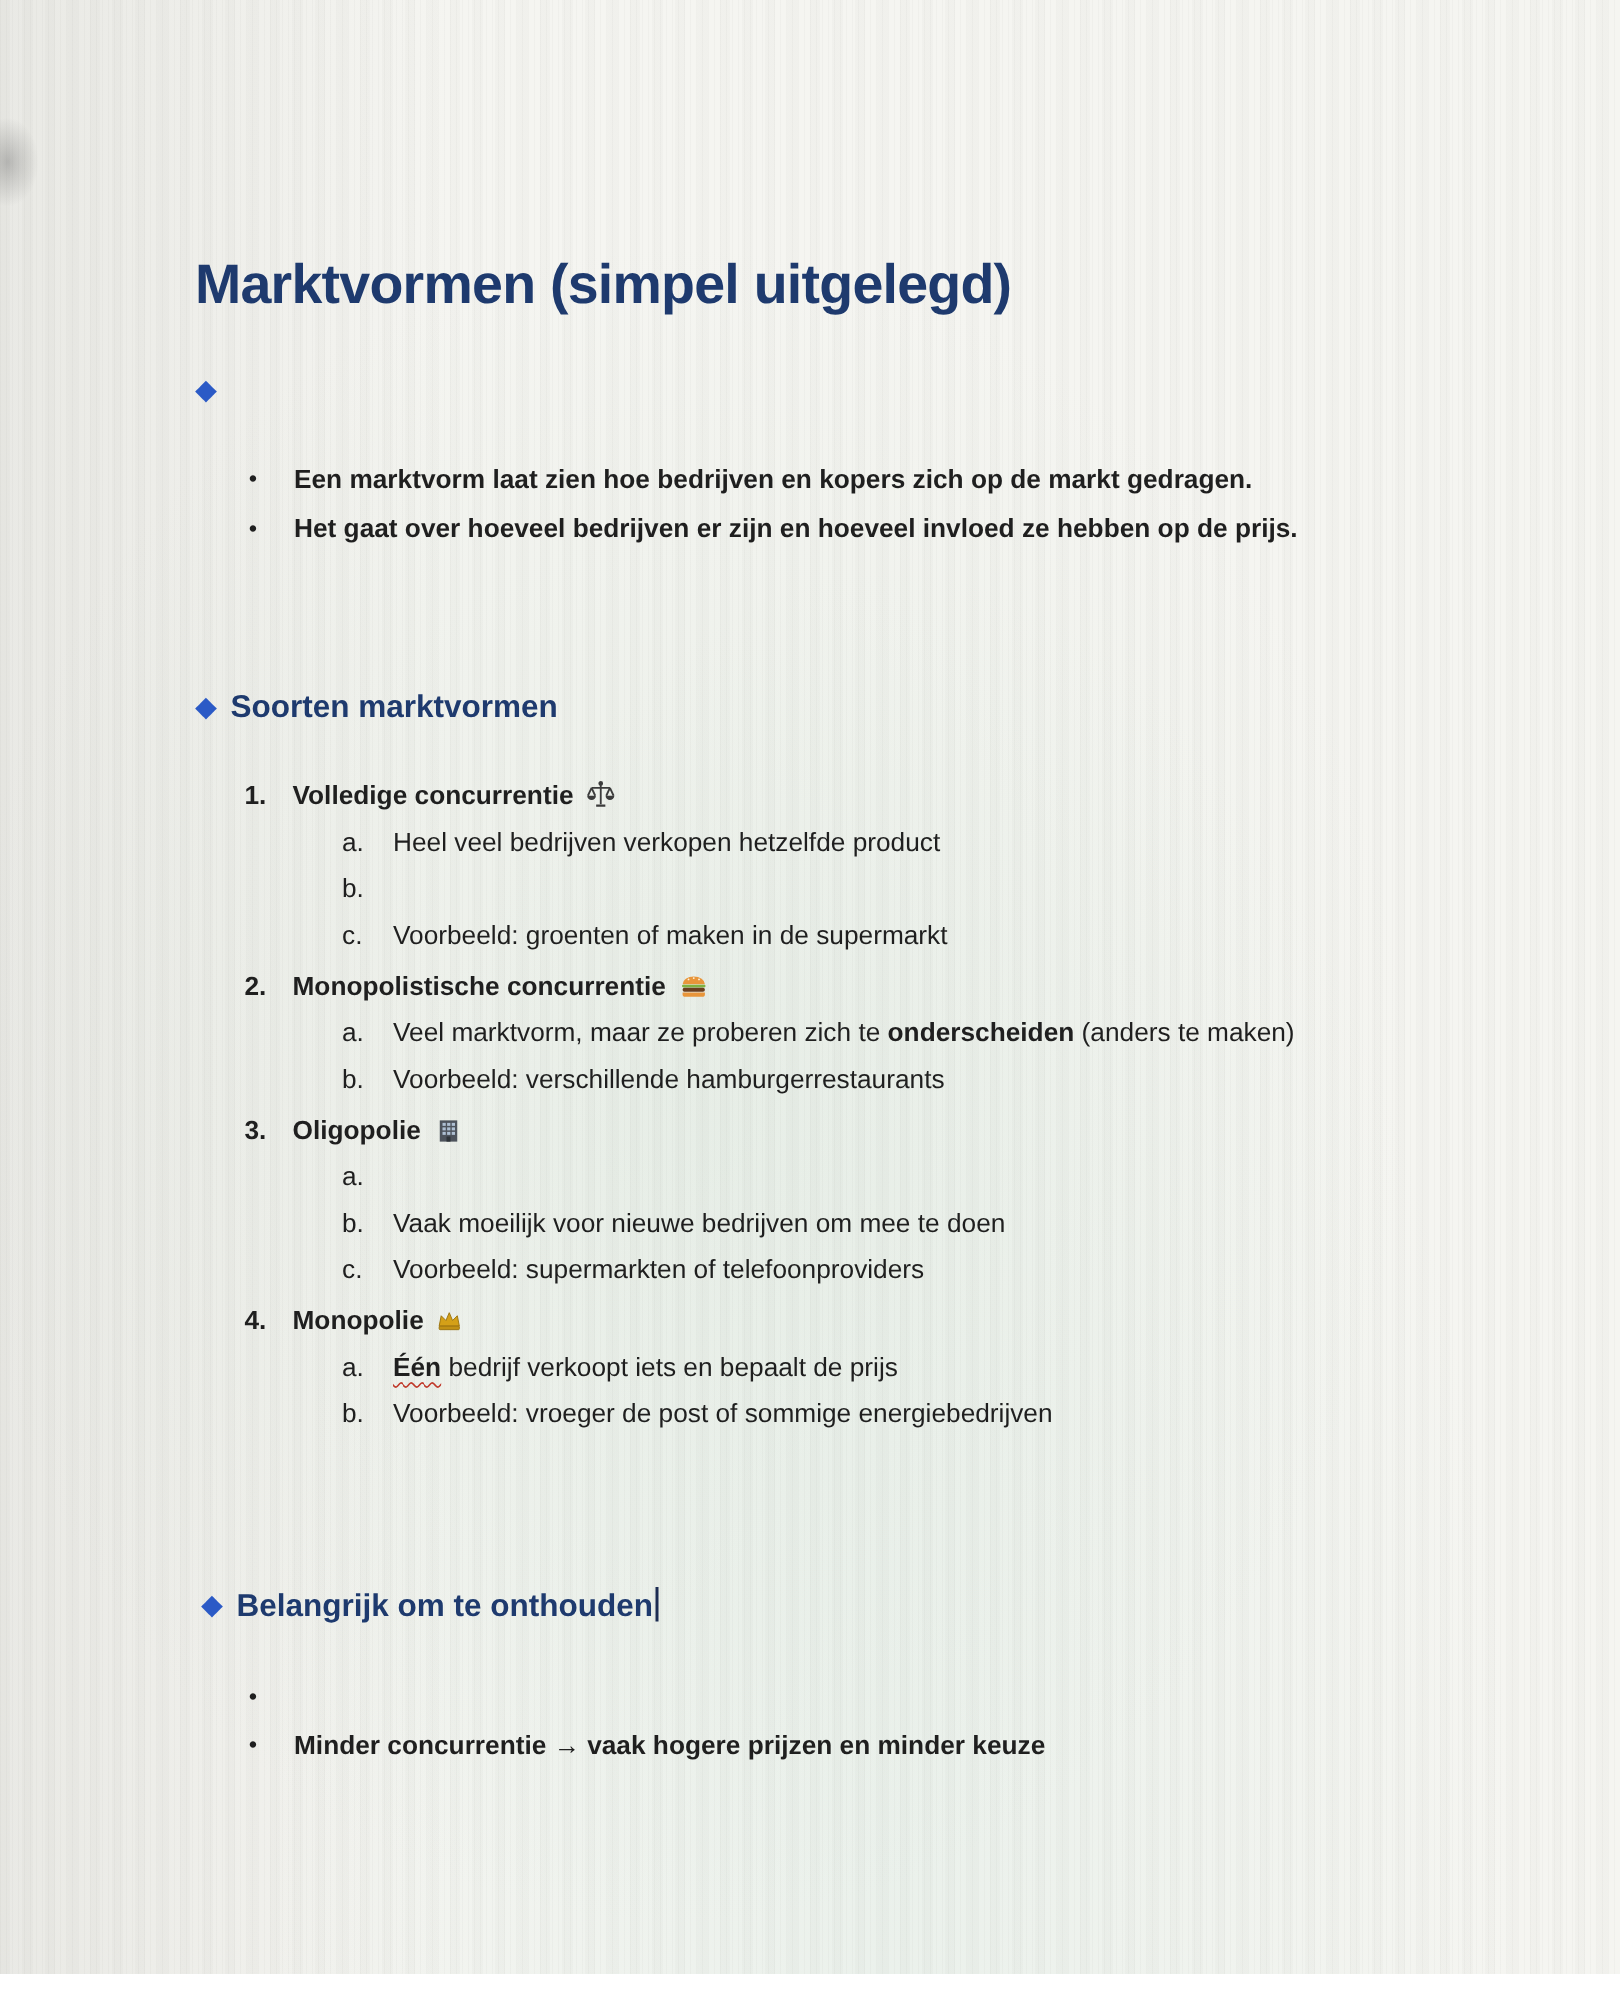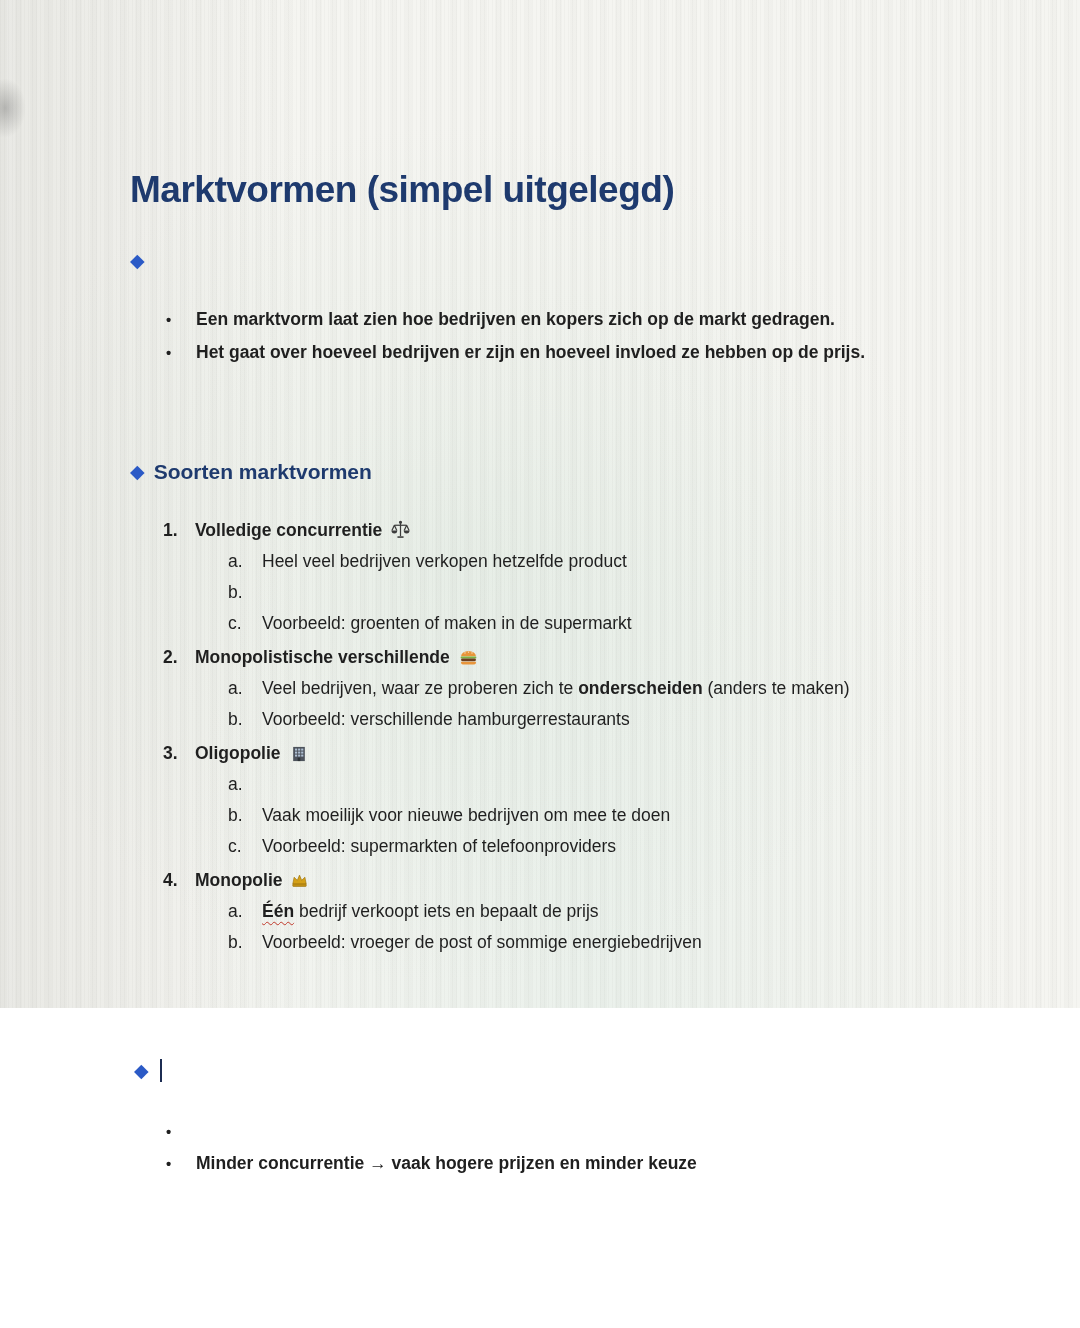--- a/index.html
+++ b/index.html
@@ -2,21 +2,21 @@
 <html><head>
 <meta charset="utf-8">
 <style>
   html,body{margin:0;padding:0;}
   body{
     width:1080px;height:1328px;
     font-family:"Liberation Sans","DejaVu Sans",sans-serif;
     overflow:hidden;
   }
   .page{
-    position:relative;width:1080px;height:1008px;
+    position:relative;width:1080px;height:1316px;
     background-color:#f5f5f1;
     background-image:
       repeating-linear-gradient(90deg, rgba(120,120,112,0.045) 0px, rgba(120,120,112,0.045) 1px, rgba(255,255,255,0) 1px, rgba(255,255,255,0) 4px),
       repeating-linear-gradient(90deg, rgba(105,105,98,0.03) 0px, rgba(105,105,98,0.03) 7px, rgba(255,255,255,0.02) 7px, rgba(255,255,255,0.02) 15px),
       linear-gradient(90deg, rgba(128,128,120,0.10) 0%, rgba(255,255,255,0) 28%),
       radial-gradient(ellipse at 42% 55%, rgba(178,208,188,0.17) 0%, rgba(255,255,255,0) 55%),
       radial-gradient(ellipse at 55% 96%, rgba(170,215,200,0.14) 0%, rgba(255,255,255,0) 50%);
   }
   .smudge{
     position:absolute;left:0;top:78px;width:26px;height:60px;
@@ -123,36 +123,36 @@
         </div>
         <div class="sub-row">
           <span class="letter">c.</span>
           <span>Voorbeeld: groenten of maken in de supermarkt</span>
         </div>
       </div>
 
       <div class="num-item">
         <div class="num-title-row">
           <span class="num">2.</span>
-          <span>Monopolistische verschillende</span>
+          <span>Monopolistische concurrentie</span>
           <span class="icon">
             <svg width="21" height="21" viewBox="0 0 24 24">
               <path d="M3.5 10.5 a8.5 6 0 0 1 17 0 Z" fill="#e8953a"></path>
               <circle cx="8" cy="6.8" r="0.7" fill="#fdf3dd"></circle>
               <circle cx="12" cy="5.8" r="0.7" fill="#fdf3dd"></circle>
               <circle cx="16" cy="6.8" r="0.7" fill="#fdf3dd"></circle>
               <rect x="3" y="10.8" width="18" height="2.2" rx="1.1" fill="#7fb241"></rect>
               <rect x="3.5" y="13.2" width="17" height="3" rx="1.5" fill="#6b3e1e"></rect>
               <path d="M3.5 16.8 h17 a0 0 0 0 1 0 0 v1.2 a2 2 0 0 1 -2 2 h-13 a2 2 0 0 1 -2 -2 Z" fill="#e8953a"></path>
             </svg>
           </span>
         </div>
         <div class="sub-row">
           <span class="letter">a.</span>
-          <span><span>Veel bedrijven, waar ze proberen zich te </span><span class="bold-word">onderscheiden</span><span> (anders te maken)</span></span>
+          <span><span>Veel marktvorm, maar ze proberen zich te </span><span class="bold-word">onderscheiden</span><span> (anders te maken)</span></span>
         </div>
         <div class="sub-row">
           <span class="letter">b.</span>
           <span>Voorbeeld: verschillende hamburgerrestaurants</span>
         </div>
       </div>
 
       <div class="num-item">
         <div class="num-title-row">
           <span class="num">3.</span>
@@ -204,21 +204,21 @@
         <div class="sub-row">
           <span class="letter">b.</span>
           <span>Voorbeeld: vroeger de post of sommige energiebedrijven</span>
         </div>
       </div>
 
     </div>
 
     <div class="section-heading sh-important">
       <span class="diamond">◆</span>
-      <span><span class="text-cursor"></span></span>
+      <span><span>Belangrijk om te onthouden</span><span class="text-cursor"></span></span>
     </div>
     <div class="bullet-list bullet-list-bottom">
       <div class="bullet-row">
         <span class="marker">•</span>
       </div>
       <div class="bullet-row">
         <span class="marker">•</span>
         <span>Minder concurrentie → vaak hogere prijzen en minder keuze</span>
       </div>
     </div>

